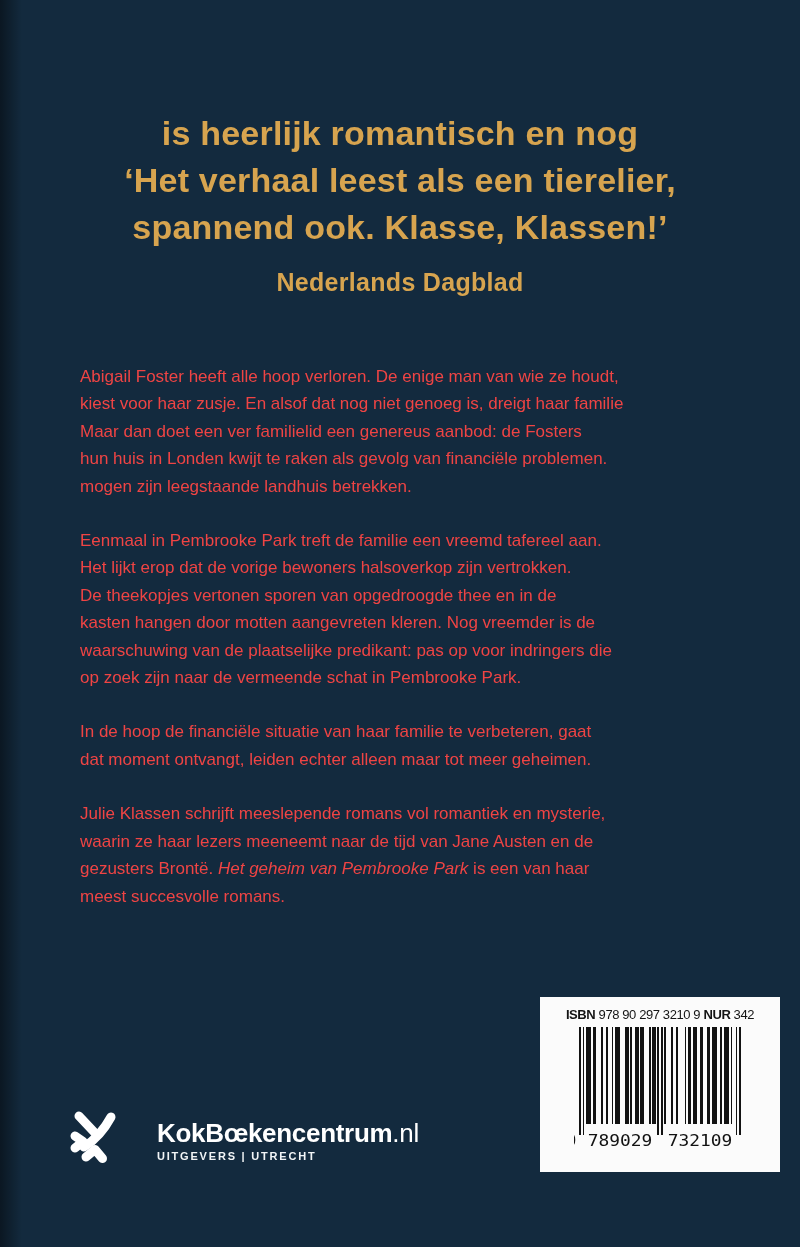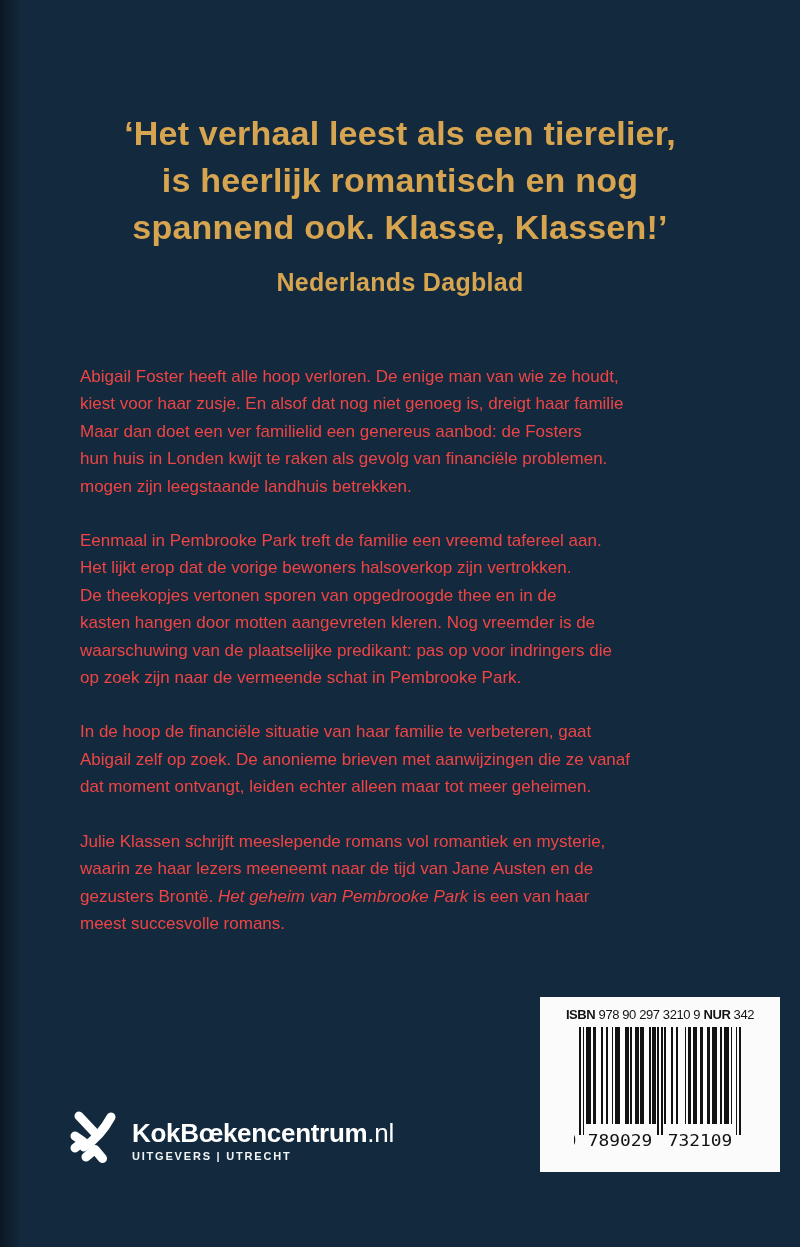--- a/index.html
+++ b/index.html
@@ -39,39 +39,39 @@
     box-sizing:border-box;
   }
   .isbn-line {
     margin-top:10px; font-size:13px; letter-spacing:-0.4px;
     color:#141414; white-space:nowrap;
   }
   .isbn-line .lbl { font-weight:700; }
   .ean-wrap { margin-top:5px; }
   .publisher {
     position:absolute; left:64px; top:1110px;
-    display:flex; align-items:center; color:#ffffff;
+    display:flex; align-items:center; color:#ffffff;gap:25px;
   }
   .logo-icon { width:60px; height:60px; flex:0 0 auto; }
   .pub-text { margin-left:8px; }
   .name-line { font-size:26px; font-weight:700; line-height:28px; letter-spacing:-0.3px; }
   .name-suffix { font-weight:400; }
   .tagline {
     font-size:11px; font-weight:700; letter-spacing:1.8px;
     margin-top:3px; color:#f2f5f7;
   }
 </style>
 </head>
 <body>
 
 <div class="spine-shadow"></div>
 
 <div class="quote">
+  <div class="quote-line">is heerlijk romantisch en nog</div>
   <div class="quote-line">‘Het verhaal leest als een tierelier,</div>
-  <div class="quote-line">is heerlijk romantisch en nog</div>
   <div class="quote-line">spannend ook. Klasse, Klassen!’</div>
 </div>
 
 <div class="attribution">Nederlands Dagblad</div>
 
 <div class="body-text" id="body-text">
     <div class="paragraph">
       <div class="line"><span>Abigail Foster heeft alle hoop verloren. De enige man van wie ze houdt,</span></div>
       <div class="line"><span>kiest voor haar zusje. En alsof dat nog niet genoeg is, dreigt haar familie</span></div>
       <div class="line"><span>Maar dan doet een ver familielid een genereus aanbod: de Fosters</span></div>
@@ -81,21 +81,20 @@
     <div class="paragraph">
       <div class="line"><span>Eenmaal in Pembrooke Park treft de familie een vreemd tafereel aan.</span></div>
       <div class="line"><span>Het lijkt erop dat de vorige bewoners halsoverkop zijn vertrokken.</span></div>
       <div class="line"><span>De theekopjes vertonen sporen van opgedroogde thee en in de</span></div>
       <div class="line"><span>kasten hangen door motten aangevreten kleren. Nog vreemder is de</span></div>
       <div class="line"><span>waarschuwing van de plaatselijke predikant: pas op voor indringers die</span></div>
       <div class="line"><span>op zoek zijn naar de vermeende schat in Pembrooke Park.</span></div>
     </div>
     <div class="paragraph">
       <div class="line"><span>In de hoop de financiële situatie van haar familie te verbeteren, gaat</span></div>
-      <div class="line"><span>Abigail zelf op zoek. De anonieme brieven met aanwijzingen die ze vanaf</span></div>
       <div class="line"><span>dat moment ontvangt, leiden echter alleen maar tot meer geheimen.</span></div>
     </div>
     <div class="paragraph">
       <div class="line"><span class="seg-bold">Julie Klassen</span><span> schrijft meeslepende romans vol romantiek en mysterie,</span></div>
       <div class="line"><span>waarin ze haar lezers meeneemt naar de tijd van Jane Austen en de</span></div>
       <div class="line"><span>gezusters Brontë. </span><span class="seg-italic">Het geheim van Pembrooke Park</span><span> is een van haar</span></div>
       <div class="line"><span>meest succesvolle romans.</span></div>
     </div>
   </div>
 

